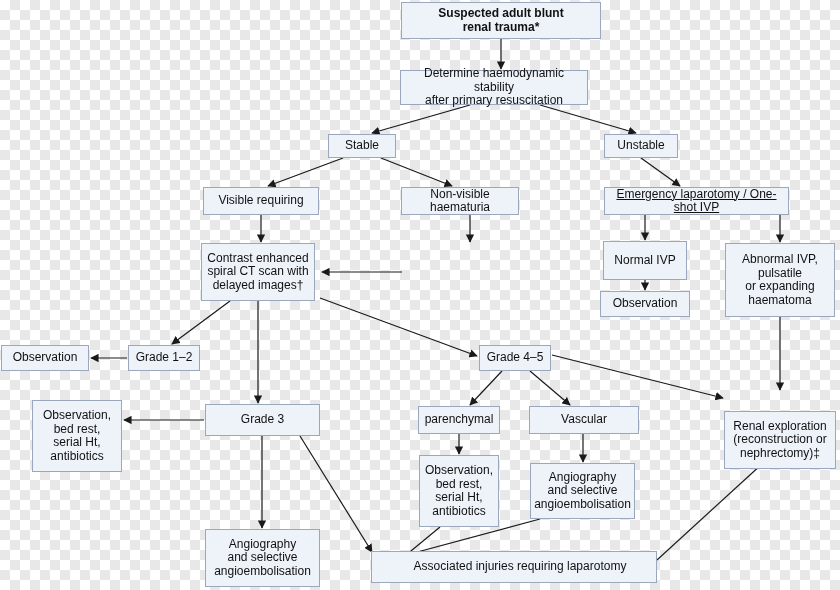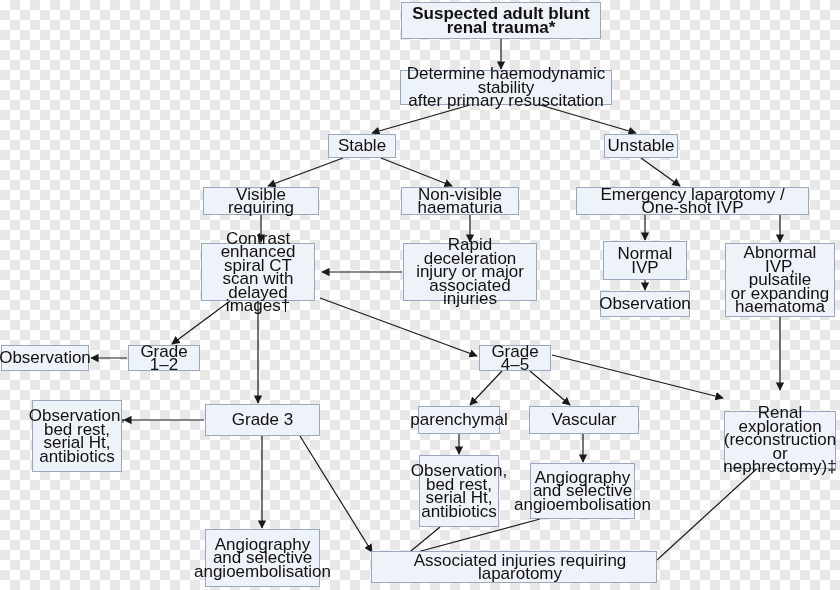--- a/index.html
+++ b/index.html
@@ -31,21 +31,21 @@
     top: 0;
     width: 840px;
     height: 590px;
   }
   .node {
     position: absolute;
     box-sizing: border-box;
     background: #eef2f9;
     border: 1px solid #9aa7bd;
     color: #111111;
-    font-size: 17px;
+    font-size: 12px;
     line-height: 13.5px;
     text-align: center;
     display: flex;
     align-items: center;
     justify-content: center;
     padding: 2px 4px;
     white-space: pre-line;
   }
   .node.bold {
     font-weight: bold;
@@ -117,33 +117,30 @@
       <path d="M 440 527 L 400 560"></path>
 
       <path d="M 540 519 L 395 558"></path>
 
       <path d="M 657 560 L 775 452"></path>
     </g>
   </svg>
 
   <div class="node bold" style="left:401px;top:2px;width:200px;height:37px;"><span>Suspected adult blunt
 renal trauma*</span></div>
-  <div class="node" style="left:400px;top:70px;width:212px;height:35px;"><span>Determine haemodynamic stability
+  <div class="node" style="left:400px;top:70px;width:188px;height:35px;"><span>Determine haemodynamic stability
 after primary resuscitation</span></div>
   <div class="node" style="left:328px;top:134px;width:68px;height:24px;"><span>Stable</span></div>
   <div class="node" style="left:604px;top:134px;width:74px;height:24px;"><span>Unstable</span></div>
   <div class="node" style="left:203px;top:187px;width:116px;height:28px;"><span>Visible requiring</span></div>
   <div class="node" style="left:401px;top:187px;width:118px;height:28px;"><span>Non-visible haematuria</span></div>
-  <div class="node" style="left:576px;top:187px;width:233px;height:28px;"><span>Emergency laparotomy / One-shot IVP</span></div>
+  <div class="node" style="left:604px;top:187px;width:185px;height:28px;text-decoration:underline;"><span>Emergency laparotomy / One-shot IVP</span></div>
   <div class="node" style="left:201px;top:243px;width:114px;height:58px;"><span>Contrast enhanced
 spiral CT scan with
 delayed images†</span></div>
-  <div class="node" style="left:403px;top:243px;width:134px;height:58px;"><span>Rapid deceleration
-injury or major
-associated injuries</span></div>
   <div class="node" style="left:603px;top:241px;width:84px;height:39px;"><span>Normal IVP</span></div>
   <div class="node" style="left:725px;top:243px;width:110px;height:74px;"><span>Abnormal IVP,
 pulsatile
 or expanding
 haematoma</span></div>
   <div class="node" style="left:600px;top:291px;width:90px;height:26px;"><span>Observation</span></div>
   <div class="node" style="left:1px;top:345px;width:88px;height:26px;"><span>Observation</span></div>
   <div class="node" style="left:128px;top:345px;width:72px;height:26px;"><span>Grade 1–2</span></div>
   <div class="node" style="left:479px;top:345px;width:72px;height:26px;"><span>Grade 4–5</span></div>
   <div class="node" style="left:32px;top:400px;width:90px;height:72px;"><span>Observation,

